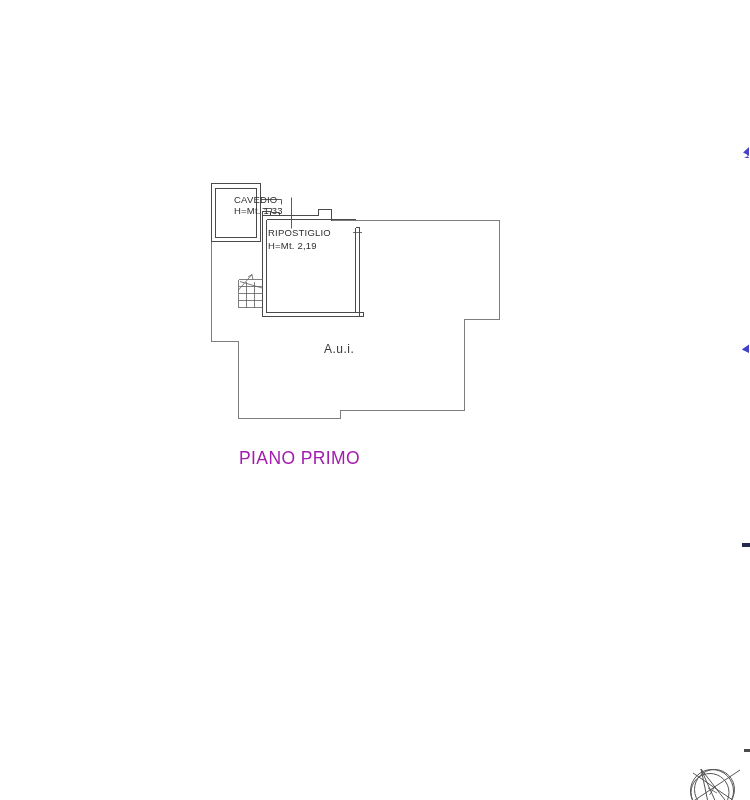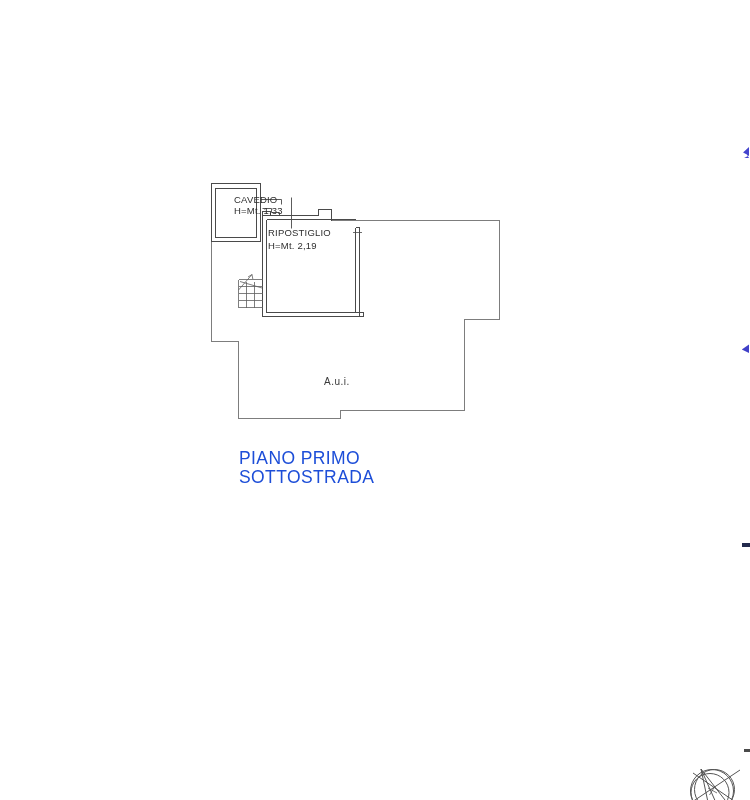--- a/index.html
+++ b/index.html
@@ -17,32 +17,32 @@
     font-size:9.5px;
     line-height:11px;
     letter-spacing:0.2px;
     white-space:nowrap;
   }
   .lbl .row{display:block;}
   .area-lbl{
     position:absolute;
     left:324px;top:342px;
     color:#3a3a3a;
-    font-size:10px;
+    font-size:12px;
     letter-spacing:0.5px;
-    margin-top:34px;
   }
   .title{
     position:absolute;
     left:239px;top:449px;
-    color:#1d4ed8;
+    color:#a21caf;
     font-size:17.5px;
     line-height:19px;
     letter-spacing:0.4px;
     white-space:nowrap;
+    text-align:center;
   }
   .edge-mark{position:absolute;}
   .mark-blue-1{
     left:742px;top:147px;width:7px;height:11px;
     background:#4444cd;
     clip-path:polygon(100% 0%, 15% 50%, 70% 68%, 100% 100%, 30% 100%, 100% 78%);
   }
   .mark-blue-2{
     left:741px;top:344px;width:8px;height:9px;
     background:#4040c8;
@@ -143,21 +143,20 @@
 
   <div class="lbl" style="left:268px;top:227px;line-height:12.5px;">
     <span class="row">RIPOSTIGLIO</span>
     <span class="row">H=Mt. 2,19</span>
   </div>
 
   <div class="area-lbl">A.u.i.</div>
 
   <div class="title">
     <span class="row" style="display:block;">PIANO PRIMO</span>
-    <span class="row" style="display:block;">SOTTOSTRADA</span>
   </div>
 
   <div class="edge-mark mark-blue-1"></div>
   <div class="edge-mark mark-blue-2"></div>
   <div class="edge-mark mark-dark-3"></div>
   <div class="edge-mark mark-dark-4"></div>
 
 </div>
 
 </body></html>

